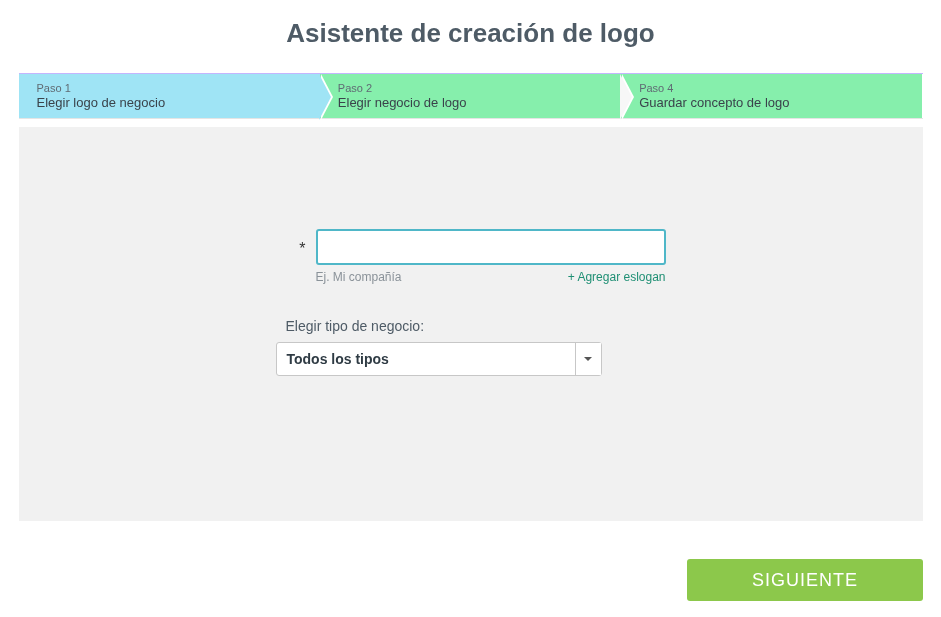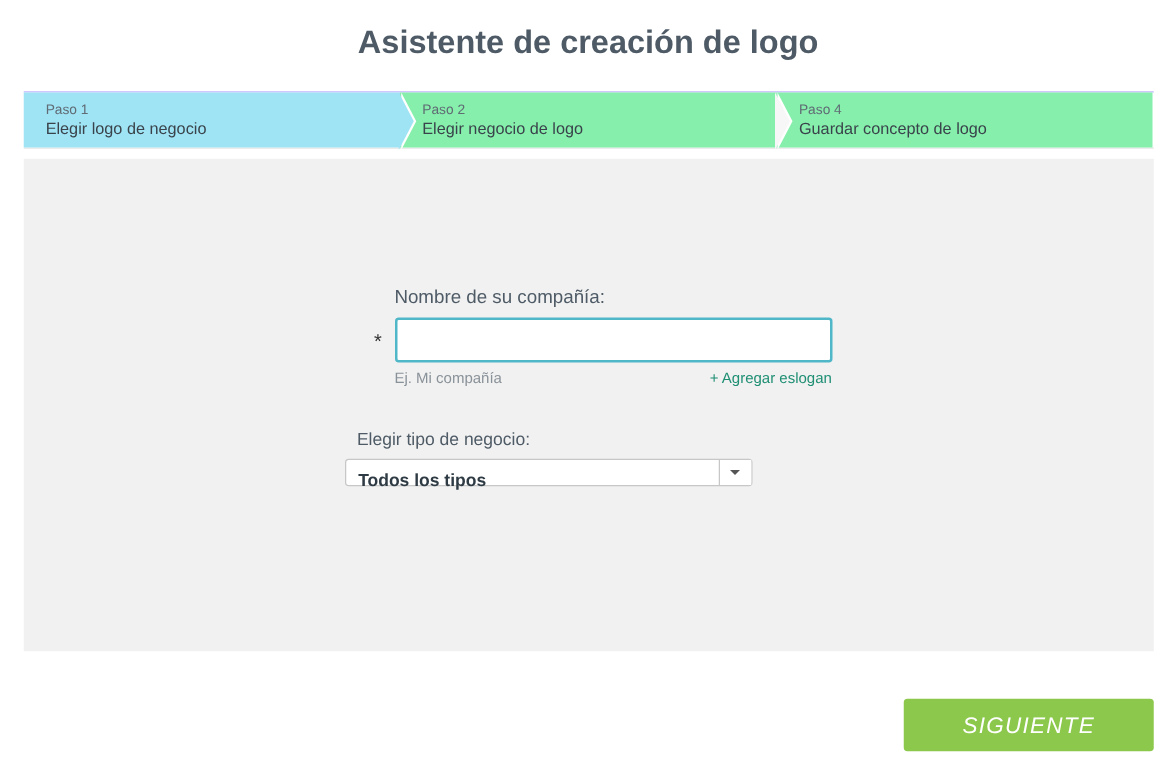--- a/index.html
+++ b/index.html
@@ -133,21 +133,21 @@
     }
     .type-label {
       font-size: 14px;
       color: #4e5b66;
       margin-top: 34px;
       margin-bottom: 8px;
       padding-left: 10px;
     }
     .combo {
       display: flex;
-      height: 22px;
+      height: 34px;
       border: 1px solid #c7c7c7;
       border-radius: 3px;
       background: #fff;
       width: 326px;
       margin-left: 0;
     }
     .combo-main {
       flex: 1;
       padding: 8px 10px;
       font-size: 14px;
@@ -167,30 +167,29 @@
     .caret {
       width: 0; height: 0;
       border-left: 4px solid transparent;
       border-right: 4px solid transparent;
       border-top: 4px solid #555;
     }
     .next-btn {
       position: absolute;
       right: 18px;
       bottom: 16px;
-      width: 200px;
+      width: 236px;
       height: 42px;
       background: #8cc84b;
       color: #fff;
       font-size: 18px;
       letter-spacing: 1px;
       border: none;
       border-radius: 3px;
       cursor: pointer;
-      font-style: italic;
     }
   </style>
 </head>
 <body>
 
 <h1 class="page-title">Asistente de creación de logo</h1>
 
 <div class="stepper">
   <div class="step active">
     <div class="step-label-small">Paso 1</div>
@@ -201,21 +200,20 @@
     <div class="step-label-main">Elegir negocio de logo</div>
   </div>
   <div class="step">
     <div class="step-label-small">Paso 4</div>
     <div class="step-label-main">Guardar concepto de logo</div>
   </div>
 </div>
 
 <div class="content-panel">
   <div class="form-wrap">
-    <label class="field-label">Nombre de su compañía:</label>
     <div class="company-row">
       <span class="asterisk">*</span>
       <input type="text" class="company-input" value="" style="">
     </div>
     <div class="hint-row">
       <span class="hint-text">Ej. Mi compañía</span>
       <span class="add-slogan">+ Agregar eslogan</span>
     </div>
 
     <div class="type-label">Elegir tipo de negocio:</div>

